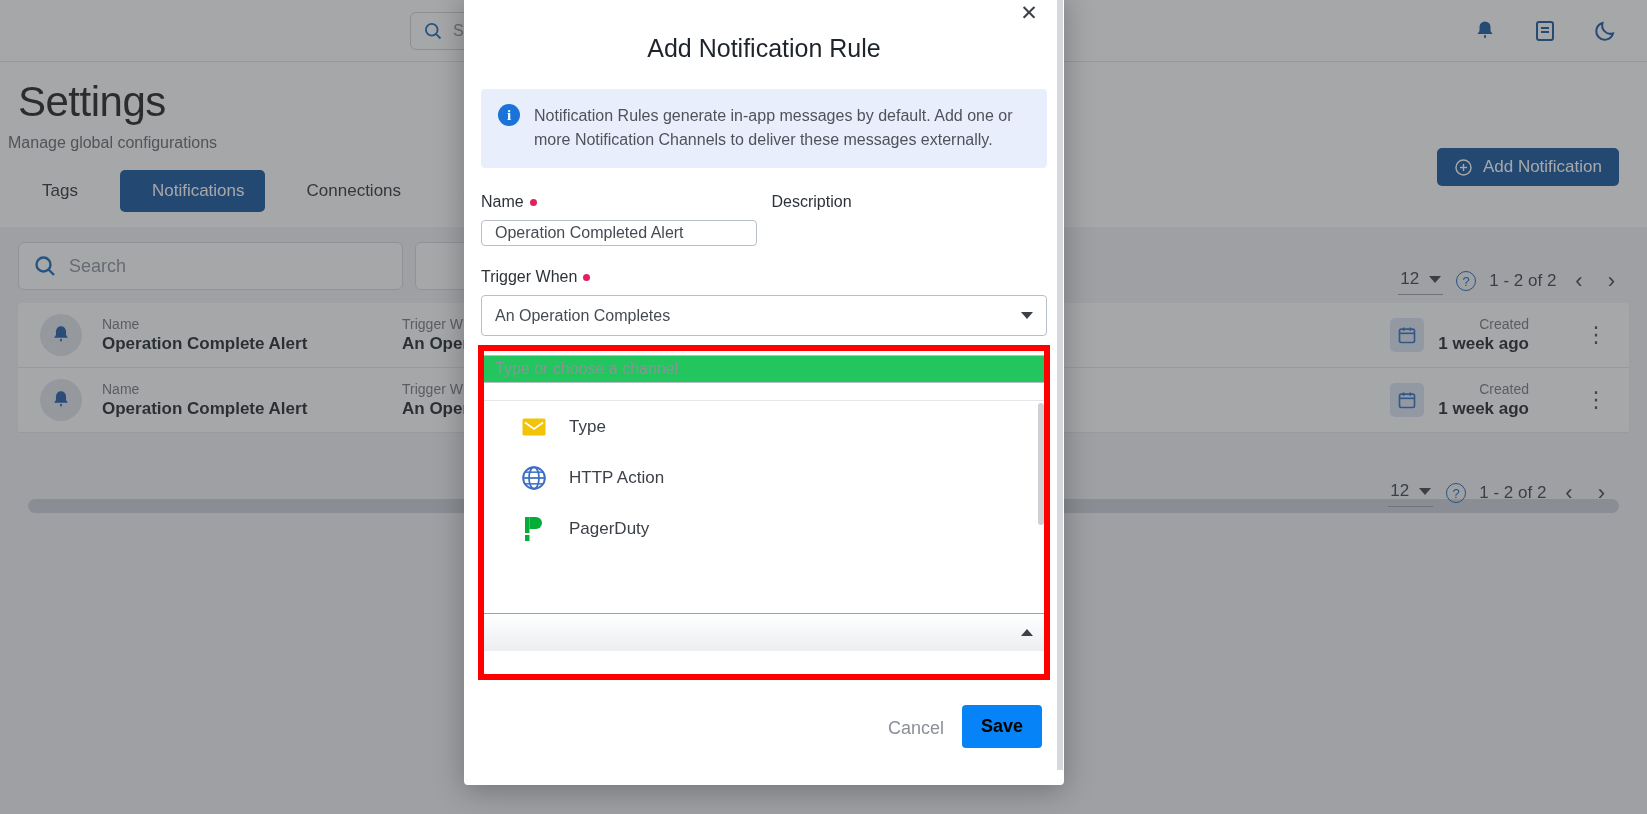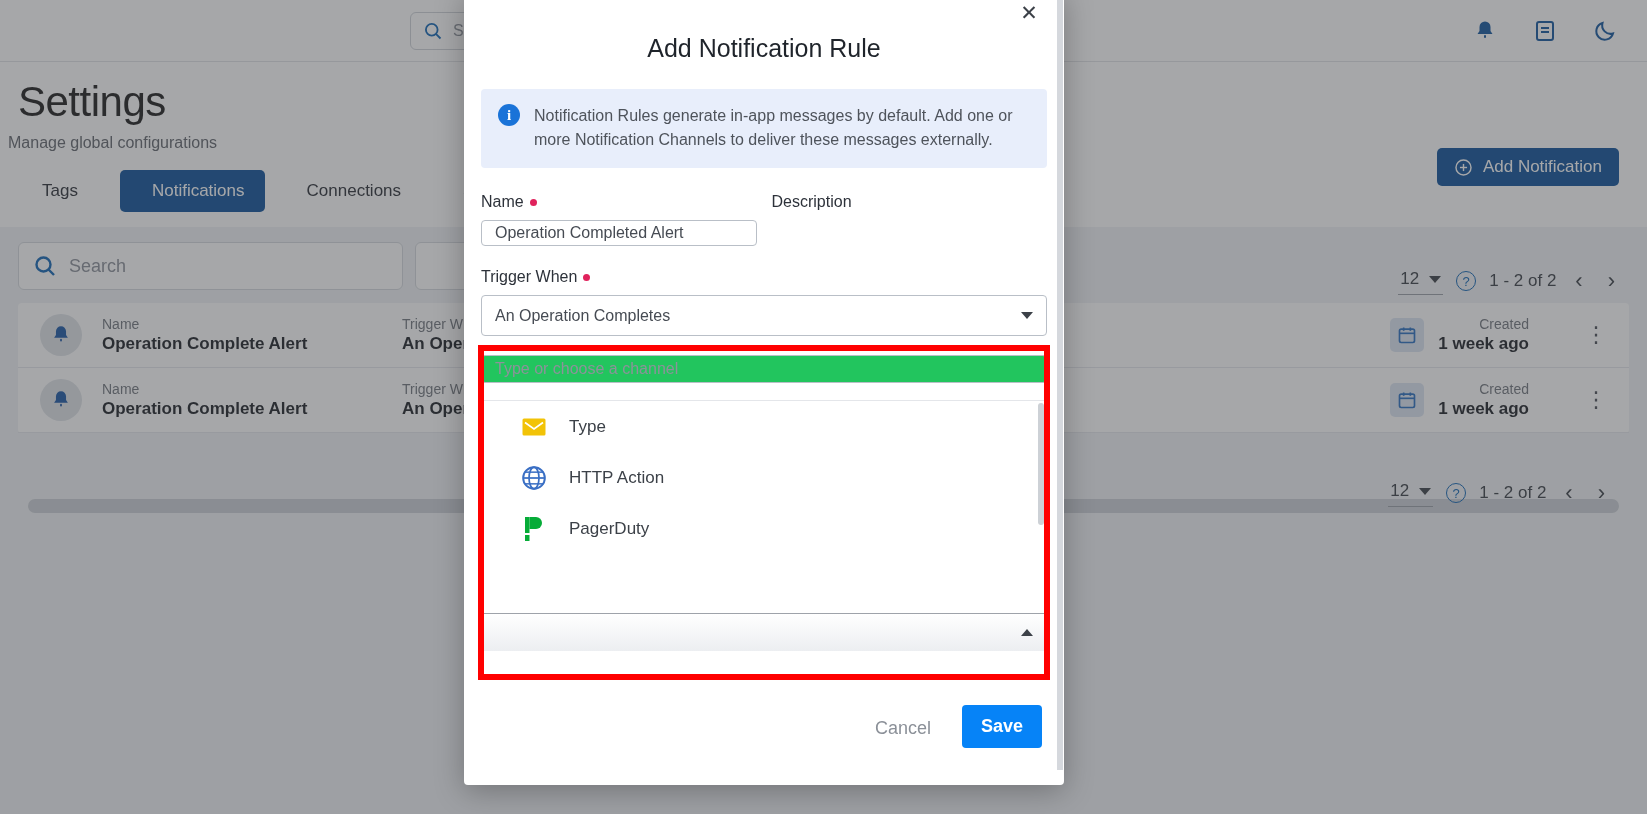--- a/index.html
+++ b/index.html
@@ -178,24 +178,23 @@
   }
   .modal-footer {
     position: absolute; right: 22px; bottom: 37px;
     display: flex; align-items: flex-end; gap: 6px;
   }
   .btn-cancel {
     background: transparent; border: none; font-size: 18px; color: #8b9098;
     cursor: pointer; padding: 9px 12px; font-family: "Liberation Sans", sans-serif;
   }
   .btn-save {
-    background: #0683f7; border: none; color: #ffffff; font-size: 18px; font-weight: 600;
+    background: #0683f7; border: none; color: #000000; font-size: 18px; font-weight: 600;
     border-radius: 4px; padding: 11px 19px; cursor: pointer;
     font-family: "Liberation Sans", sans-serif;
-    margin-left: 13px;
   }
   .modal-scrollbar {
     position: absolute; right: 1px; top: 0; width: 6px; height: 780px; background: #d5d8dd;
   }
 </style>
 </head>
 <body>
 
 <div id="root">
 

